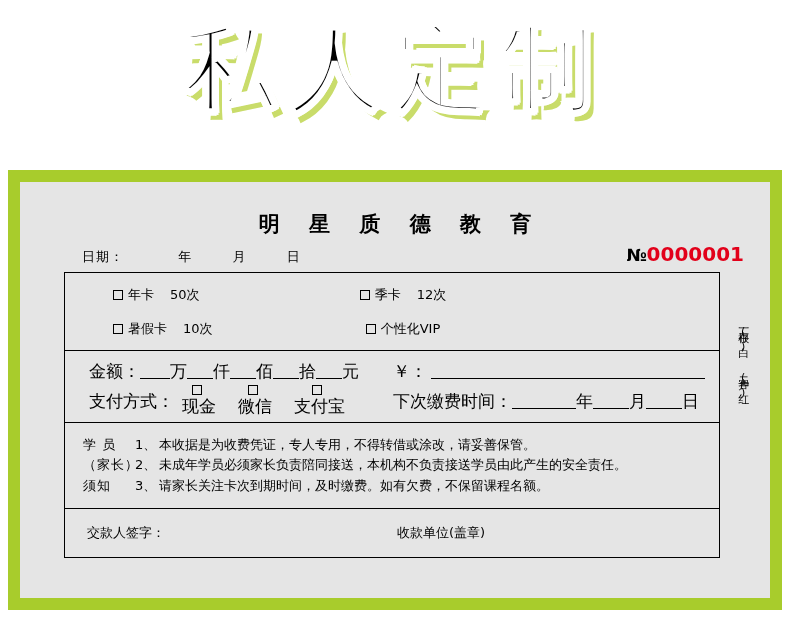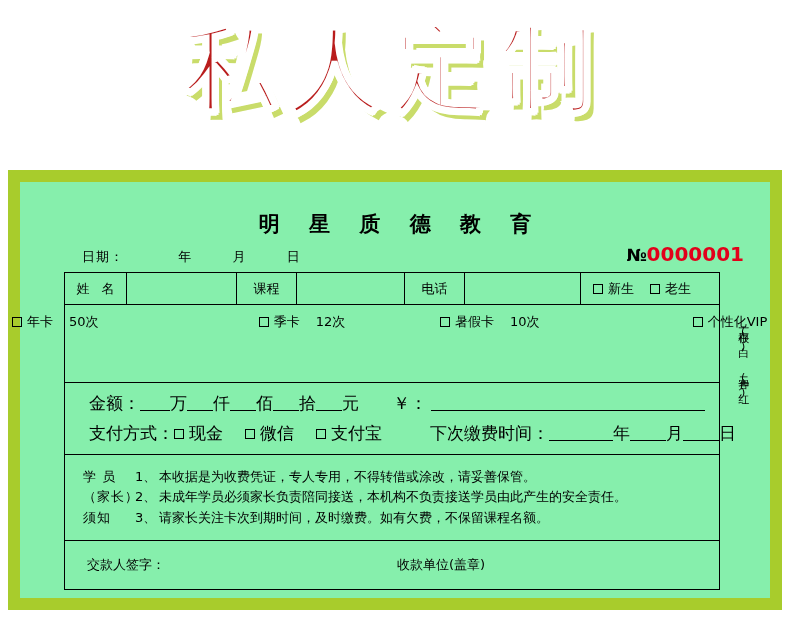--- a/index.html
+++ b/index.html
@@ -23,21 +23,21 @@
   .banner {
     position: absolute;
     left: 0;
     top: 18px;
     width: 790px;
     text-align: center;
     font-family: "DejaVu Sans", sans-serif;
     font-size: 92px;
     font-weight: bold;
     letter-spacing: 14px;
-    color: #b91c1c;
+    color: #000000;
     -webkit-text-stroke: 3px #ffffff;
     text-shadow:
        3px 0 0 #ffffff, -3px 0 0 #ffffff, 0 3px 0 #ffffff, 0 -3px 0 #ffffff,
        2px 2px 0 #ffffff, -2px 2px 0 #ffffff, 2px -2px 0 #ffffff, -2px -2px 0 #ffffff,
        6px 7px 0 #c9dc6a;
     line-height: 1.1;
     white-space: nowrap;
     user-select: none;
   }
 
@@ -49,21 +49,21 @@
     width: 774px;
     height: 440px;
     background: #a8cc2c;
     box-sizing: border-box;
     padding: 12px;
   }
   .white-sheet {
     position: relative;
     width: 100%;
     height: 100%;
-    background: #86efac;
+    background: #e5e5e5;
     box-sizing: border-box;
   }
 
   
   .receipt {
     position: absolute;
     left: 18px;
     top: 22px;
     width: 714px;
     height: 372px;
@@ -147,21 +147,21 @@
     flex: 1;
     justify-content: flex-start;
     padding-left: 12px;
     gap: 16px;
   }
 
   
   .r2 {
     height: 78px;
     font-size: 13px;
-    flex-direction: row;
+    flex-direction: column;
     justify-content: center;
     padding: 0 0 0 0;
   }
   .opt-line {
     display: flex;
     align-items: center;
     height: 34px;
     padding-left: 48px;
   }
   .opt {
@@ -193,21 +193,21 @@
   .b28 { width: 30px; }
   .b24 { width: 26px; }
   .bigblank { flex: 1; border-bottom: 1.2px solid #000; height: 13px; margin-right: 14px; margin-left:4px;}
   .pay-line {
     display: flex;
     align-items: center;
     padding-left: 24px;
     height: 30px;
     white-space: nowrap;
   }
-  .pay-line .opt { margin-right: 22px; }
+  .pay-line .opt { margin-right: 22px; flex-direction: column; }
   .next-pay { margin-left: 26px; display:flex; align-items:center; white-space: nowrap;}
   .b60 { width: 64px; }
   .b34 { width: 36px; }
 
   
   .r4 {
     height: 86px;
     font-size: 13px;
     flex-direction: column;
     justify-content: center;
@@ -283,38 +283,20 @@
             <span class="sp3"></span>
             <span>日</span>
           </span>
           <span class="dl-right">
             <span class="no">№</span><span>0000001</span>
           </span>
         </div>
 
         <div class="tbl">
 
-          <div class="row r1">
-            <div class="cell lab">姓 名</div>
-            <div class="cell fill"></div>
-            <div class="cell lab2">课程</div>
-            <div class="cell fill2"></div>
-            <div class="cell lab3">电话</div>
-            <div class="cell fill3"></div>
-            <div class="cell newold">
-              <span class="opt">
-                <span class="cb"></span>
-                <span>新生</span>
-              </span>
-              <span class="opt">
-                <span class="cb"></span>
-                <span>老生</span>
-              </span>
-            </div>
-          </div>
 
           <div class="row r2">
             <div class="opt-line">
               <span class="opt o1">
                 <span class="cb"></span>
                 <span>年卡</span>
                 <span class="gap"></span>
                 <span>50次</span>
               </span>
               <span class="opt o3">

